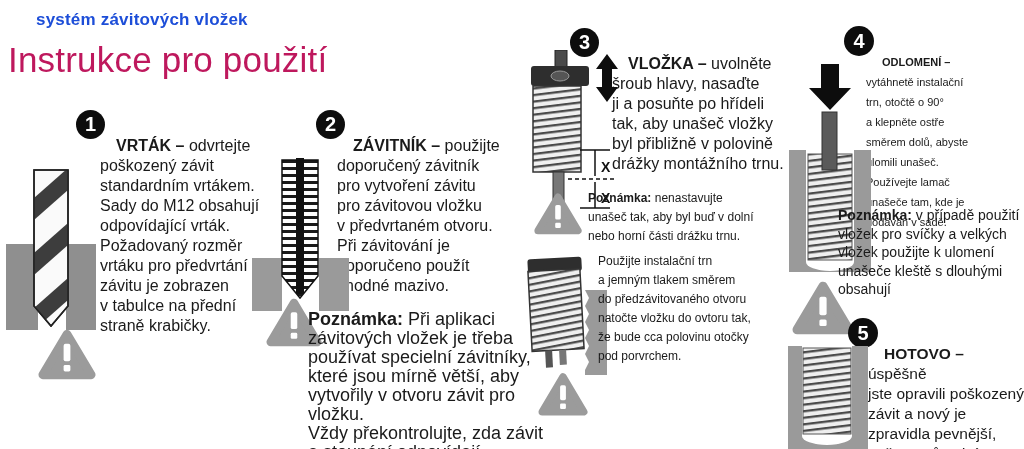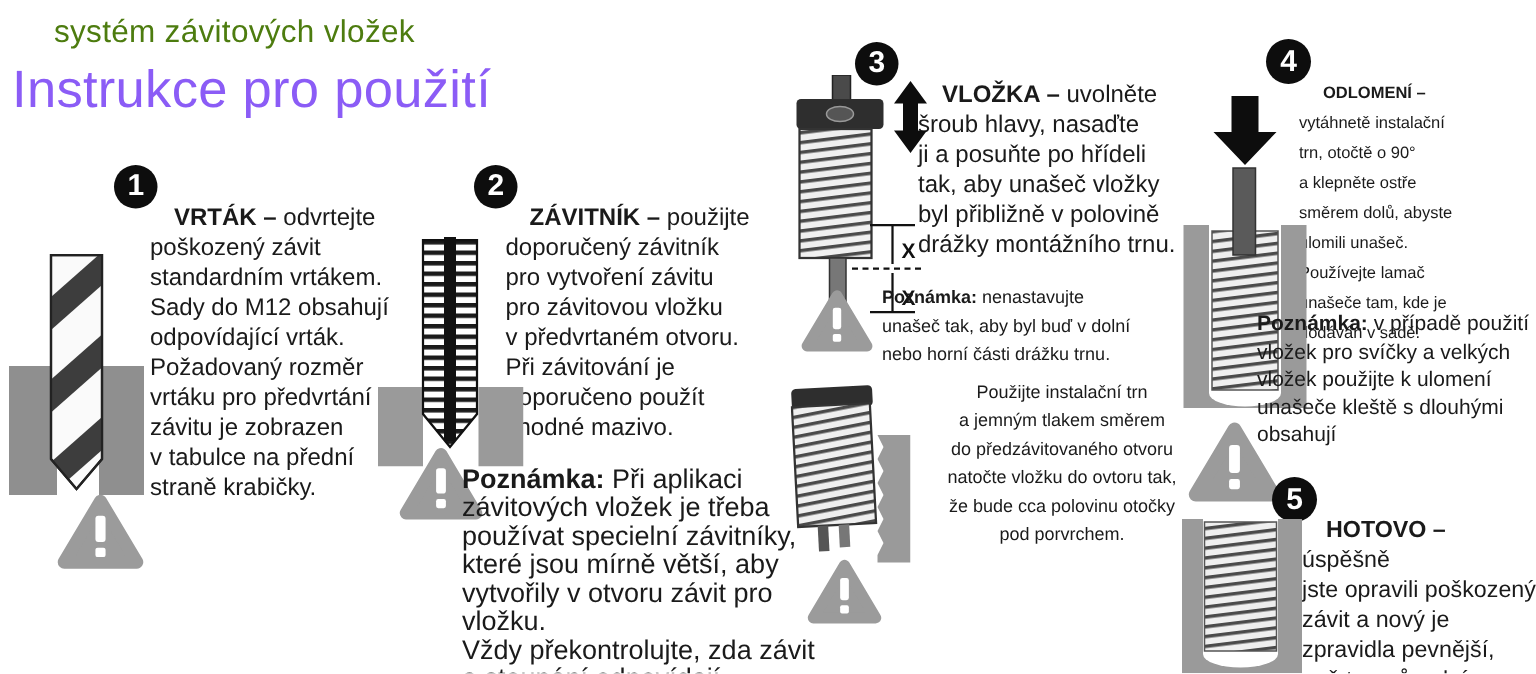--- a/index.html
+++ b/index.html
@@ -1,22 +1,22 @@
 <!DOCTYPE html>
 <html><head>
 <meta charset="utf-8">
 <style>
   html,body{margin:0;padding:0;background:#fff;}
   .page{
     position:relative;width:1024px;height:449px;background:#ffffff;overflow:hidden;
     font-family:"Liberation Sans","DejaVu Sans",sans-serif;color:#1a1a1a;
   }
   .abs{position:absolute;}
-  .subtitle{font-size:21px;color:#4d7c0f;letter-spacing:0.2px;}
-  .title{font-size:35px;color:#8b5cf6;letter-spacing:0.2px;}
+  .subtitle{font-size:17px;color:#1d4ed8;letter-spacing:0.2px;font-weight:bold;}
+  .title{font-size:35px;color:#be185d;letter-spacing:0.2px;}
   .badge{
     width:29px;height:29px;border-radius:50%;background:#0d0d0d;color:#fff;
     font-weight:bold;font-size:20px;text-align:center;line-height:29px;
   }
   .step-text{font-size:16px;line-height:20px;white-space:pre-line;margin:0;}
   .step-text b{font-weight:bold;}
   .note-text{font-size:12px;line-height:19px;white-space:pre-line;margin:0;}
   .note-text b{font-weight:bold;}
   .indent1{text-indent:16px;margin-top:24px;}
   svg{display:block;}
@@ -150,21 +150,21 @@
       </pattern>
     </defs>
     <polygon points="58,125 80,125 80,40 58,40 62,48 58,56 62,64 58,72 62,80 58,88 62,96 58,104 62,112 58,120" fill="#9a9a9a"></polygon>
     <g transform="rotate(-3 30 60)">
       <rect x="3" y="8" width="54" height="14" rx="3" fill="#2e2e2e"></rect>
       <rect x="3" y="20" width="52" height="80" fill="url(#coilB)" stroke="#333" stroke-width="1.5"></rect>
       <rect x="16" y="100" width="7" height="17" fill="#555"></rect>
       <rect x="30" y="100" width="7" height="15" fill="#777"></rect>
     </g>
   </svg>
-  <p class="abs note-text" style="left:598px;top:252px;width:220px;text-align:center;">Použijte instalační trn
+  <p class="abs note-text" style="left:598px;top:252px;width:220px;">Použijte instalační trn
 a jemným tlakem směrem
 do předzávitovaného otvoru
 natočte vložku do ovtoru tak,
 že bude cca polovinu otočky
 pod porvrchem.</p>
 
   <svg class="abs" style="left:538px;top:372px;" width="50" height="44" viewBox="0 0 60 53">
     <path d="M30,6 L55,48 L5,48 Z" fill="#9b9b9b" stroke="#9b9b9b" stroke-width="9" stroke-linejoin="round"></path>
     <rect x="26.5" y="16" width="7" height="18" rx="2" fill="#fff"></rect>
     <rect x="26.5" y="38" width="7" height="6.5" rx="1.5" fill="#fff"></rect>

